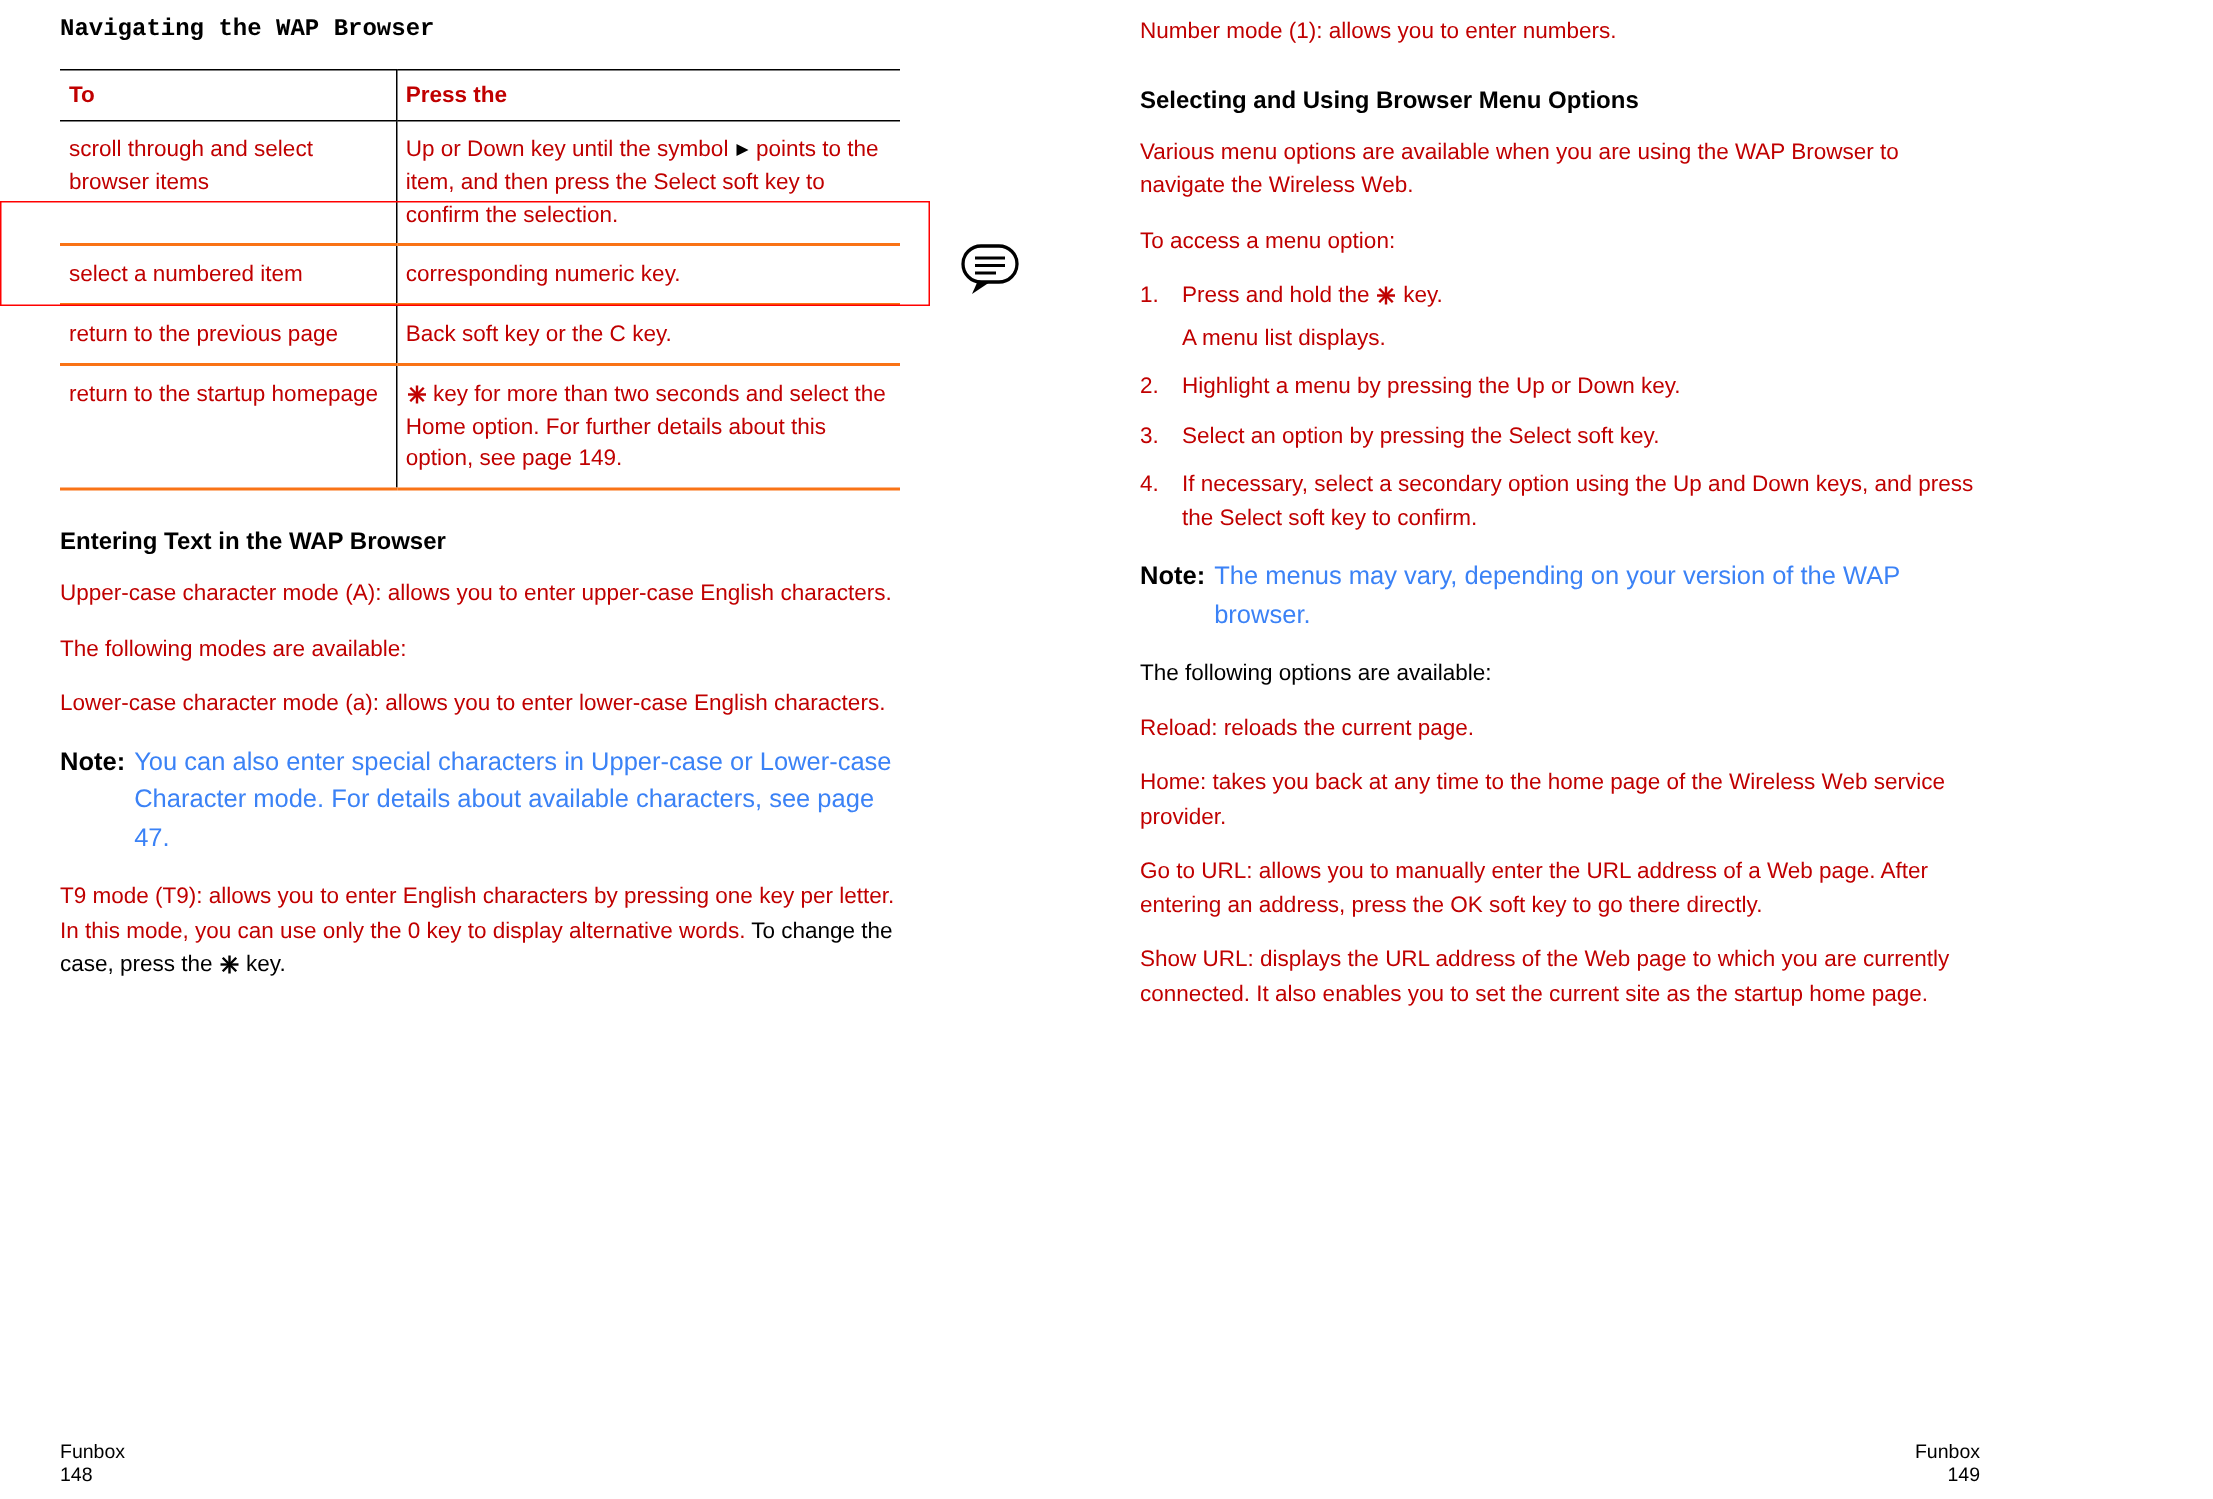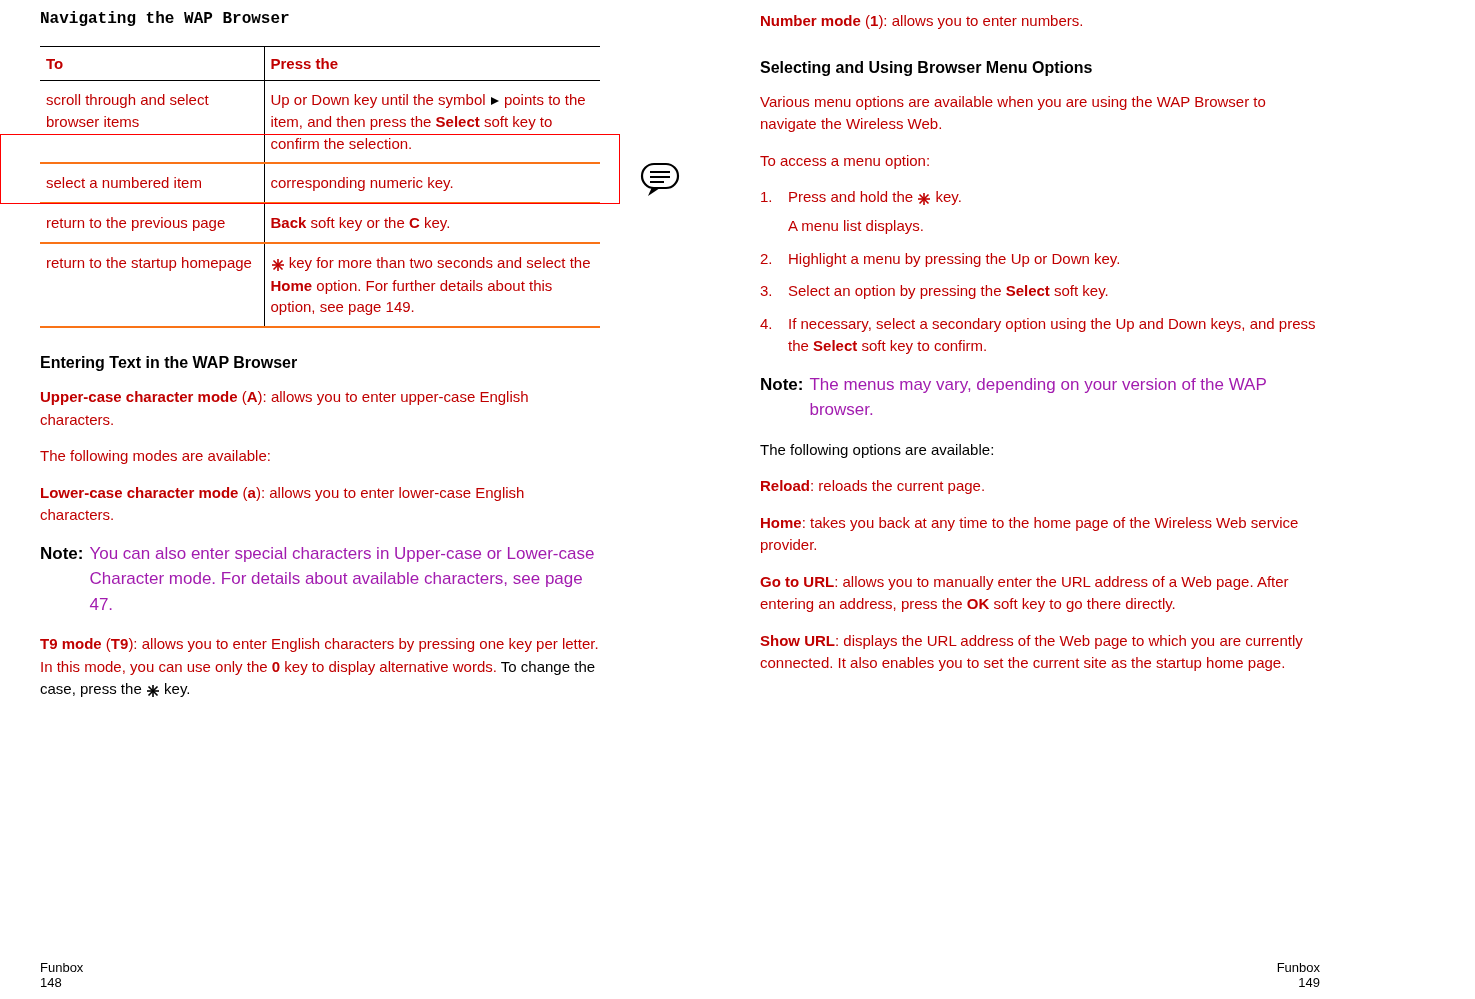--- a/index.html
+++ b/index.html
@@ -3,36 +3,36 @@
 <meta charset="utf-8">
 <style>
   * { box-sizing: border-box; margin: 0; padding: 0; }
   html, body { width: 1475px; height: 999px; font-family: Verdana, Geneva, sans-serif; color: #000; background: #fff; }
   body { padding: 0; }
   .spread { display: flex; width: 1475px; height: 999px; }
   .page { position: relative; padding: 10px 40px 0 40px; }
   .page.left { width: 640px; }
   .page.right { width: 640px; margin-left: 80px; }
   .red { color: #c00000; }
-  .bold { font-weight: bold; }
+  .bold { font-weight: normal; }
   h1 { font-size: 16px; font-weight: bold; margin-bottom: 18px; font-family: Liberation Mono, monospace; }
   h2 { font-size: 16px; font-weight: bold; margin-top: 26px; margin-bottom: 14px; }
   p { font-size: 15px; line-height: 1.5; margin-bottom: 14px; }
   table { width: 100%; border-collapse: collapse; margin-bottom: 22px; font-size: 15px; }
   table thead th { text-align: left; color: #c00000; font-weight: bold; border-top: 1px solid #000; border-bottom: 1px solid #000; padding: 8px 6px; }
   table tbody td { vertical-align: top; color: #c00000; border-bottom: 2px solid #f97316; padding: 8px 6px; line-height: 1.45; }
   table .col-to { width: 40%; border-right: 1px solid #000; }
   table .col-press { width: 60%; }
   ol { list-style: none; margin: 0 0 14px 0; padding: 0; }
   ol li { font-size: 15px; line-height: 1.5; color: #c00000; padding-left: 28px; position: relative; margin-bottom: 10px; }
   ol li .num { position: absolute; left: 0; }
   ol li .subline { display: block; margin-top: 6px; }
   .note { font-size: 17px; line-height: 1.5; display: flex; margin-bottom: 16px; }
   .note .label { font-weight: bold; white-space: nowrap; margin-right: 6px; }
-  .note .content { color: #a21caf; }
+  .note .content { color: #3b82f6; }
   .pagefoot { position: absolute; bottom: 8px; font-size: 13px; line-height: 1.2; }
   .pagefoot.left { left: 40px; text-align: left; }
   .pagefoot.right { right: 40px; text-align: right; }
   .icon-triangle { display: inline-block; }
   .icon-star { display: inline-block; vertical-align: middle; }
   .icon-circle-i { display: inline-block; vertical-align: middle; }
   .side-icon { position: absolute; left: 640px; top: 160px; }
   .side-icon svg { display: block; }
   .redbox { position: absolute; pointer-events: none; }
   .redbox.r1 { left: 0; top: 134px; width: 620px; height: 70px; border: 1px solid #ff0000; }

